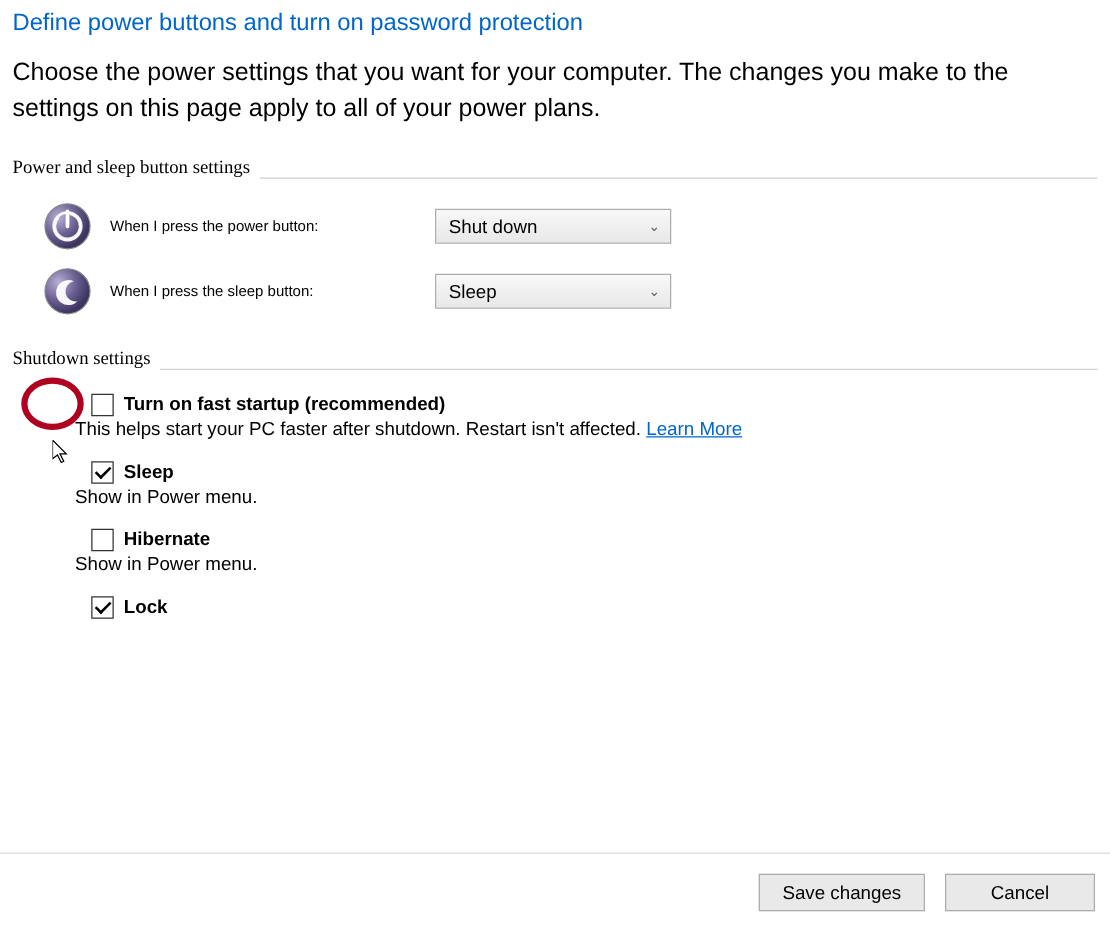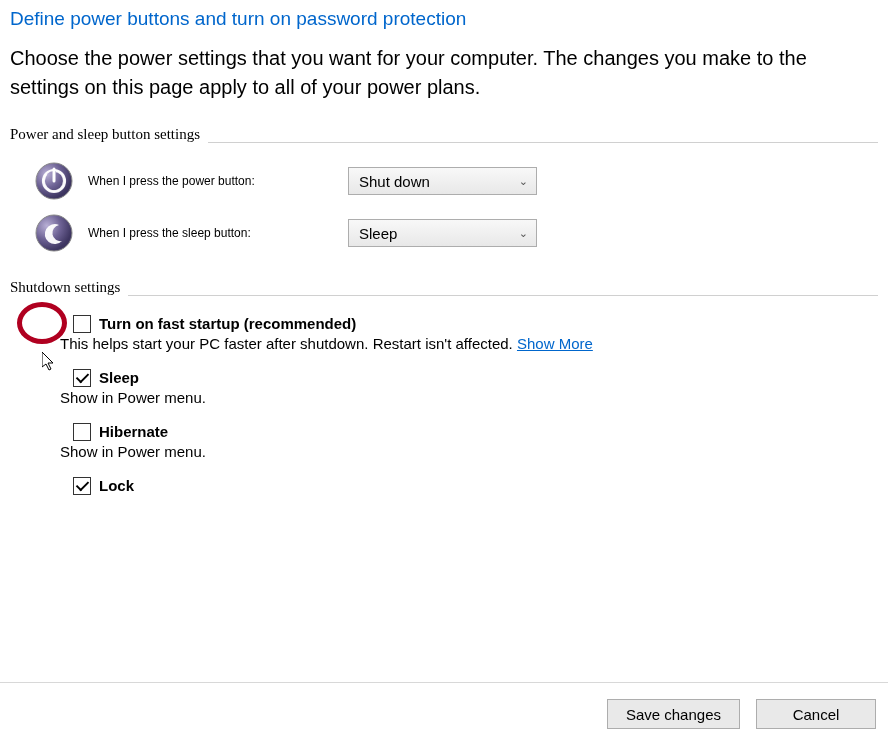--- a/index.html
+++ b/index.html
@@ -234,21 +234,21 @@
     <span class="section-line"></span>
   </div>
 
   <div class="shutdown-item">
     <span class="red-circle"></span>
     <div class="checkbox-row">
       <span class="checkbox"></span>
       <span class="item-title">Turn on fast startup (recommended)</span>
     </div>
     <div class="item-desc">
-      <span>This helps start your PC faster after shutdown. Restart isn't affected. </span><a class="learn-link">Show More</a>
+      <span>This helps start your PC faster after shutdown. Restart isn't affected. </span><a class="learn-link">Learn More</a>
     </div>
   </div>
 
   <div class="shutdown-item">
     <div class="checkbox-row">
       <span class="checkbox checked"></span>
       <span class="item-title">Sleep</span>
     </div>
     <div class="item-desc">Show in Power menu.</div>
   </div>

